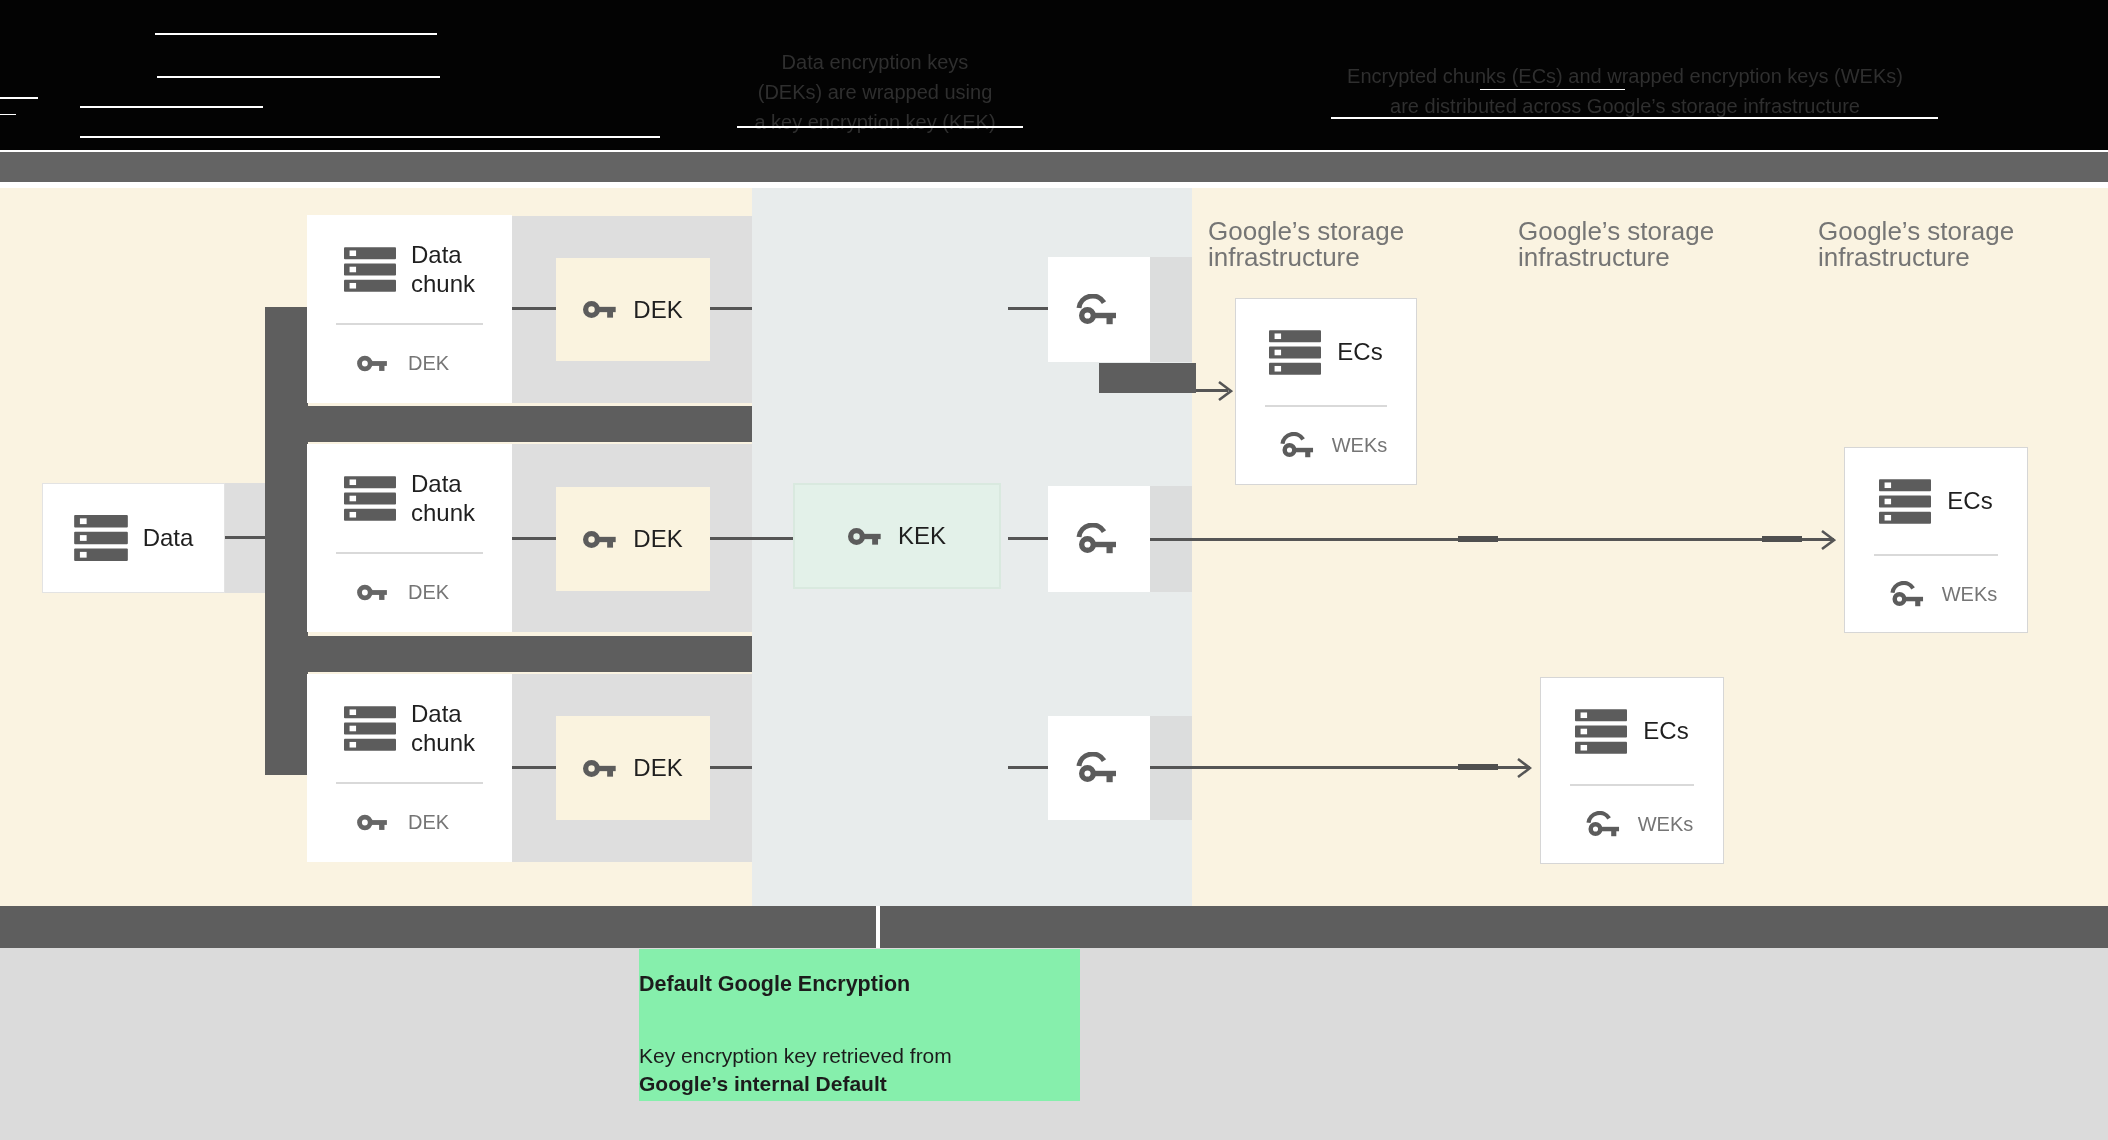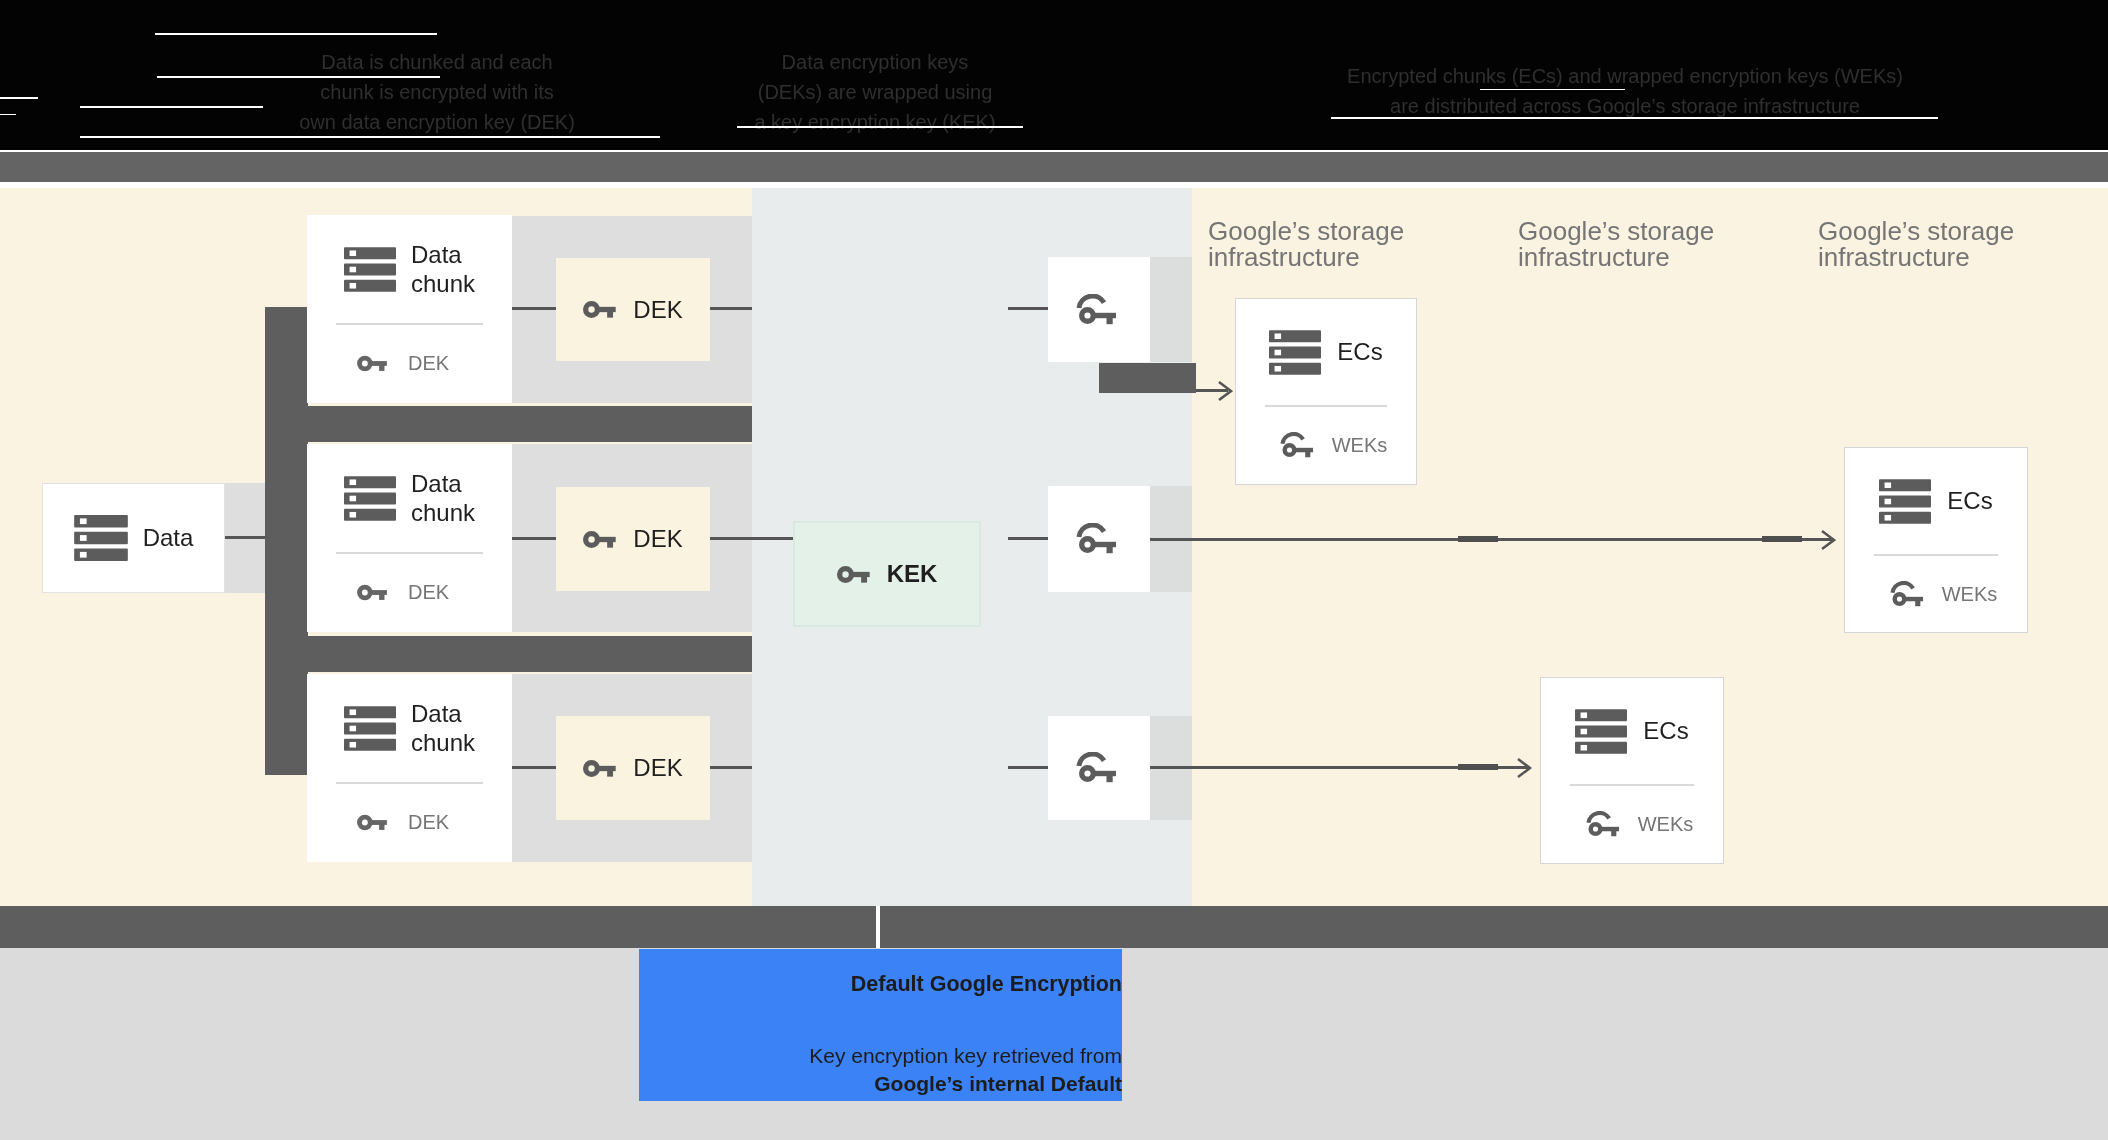--- a/index.html
+++ b/index.html
@@ -44,21 +44,21 @@
   .chunk-title{font-size:24px;line-height:29px;color:#1f1f1f;text-align:left;}
   .box-divider{border-top:2px solid #d9d9d9;margin:0 29px;}
   .chunk-bottom{height:76px;display:flex;align-items:center;gap:18px;padding-left:50px;}
 
   .ecs-top{height:106px;display:flex;align-items:center;justify-content:center;gap:16px;}
   .ecs-bottom{height:76px;display:flex;align-items:center;justify-content:center;gap:14px;padding-left:15px;}
 
   .storage-label{font-size:26px;line-height:26px;color:#757575;}
 
   
-  .caption-card{left:639px;top:949px;width:483px;height:152px;background:#3b82f6;text-align:right;}
+  .caption-card{left:639px;top:949px;width:441px;height:152px;background:#86efac;text-align:left;}
   .caption-title{margin-top:23px;font-size:21.5px;font-weight:bold;color:#1c1c1c;}
   .caption-body{margin-top:45px;font-size:21px;line-height:28px;color:#1c1c1c;}
   .bold{font-weight:bold;}
 
   .icon{flex:none;}
   svg{display:block;}
 </style>
 </head>
 <body>
 
@@ -89,25 +89,20 @@
     </symbol>
     <symbol id="sym-arrowhead" viewBox="0 0 16 22">
       <path d="M2,2 L14,11 L2,20" fill="none" stroke="currentColor" stroke-width="2.6"></path>
     </symbol>
   </defs>
 </svg>
 
 <div id="stage">
 
   <div class="abs hdr-black"></div>
-  <div class="abs hdr-col" style="left:292px;top:47px;width:290px;">
-    <div>Data is chunked and each</div>
-    <div>chunk is encrypted with its</div>
-    <div>own data encryption key (DEK)</div>
-  </div>
   <div class="abs hdr-col" style="left:1305px;top:61px;width:640px;">
     <div>Encrypted chunks (ECs) and wrapped encryption keys (WEKs)</div>
     <div>are distributed across Google’s storage infrastructure</div>
   </div>
   <div class="abs hdr-col" style="left:730px;top:47px;width:290px;">
     <div>Data encryption keys</div>
     <div>(DEKs) are wrapped using</div>
     <div>a key encryption key (KEK)</div>
   </div>
 
@@ -241,21 +236,21 @@
   </div>
   <div class="abs crm cc" style="left:556px;top:716px;width:154px;height:104px;gap:14px;">
     <span class="icon" style="color:#5c5c5c;">
         <svg width="36" height="21">
           <use href="#sym-key"></use>
         </svg>
       </span>
     <span class="box-label">DEK</span>
   </div>
 
-  <div class="abs mint cc" style="left:793px;top:521px;width:188px;height:106px;gap:14px;font-weight:bold;">
+  <div class="abs mint cc" style="left:793px;top:483px;width:208px;height:106px;gap:14px;">
     <span class="icon" style="color:#5c5c5c;">
         <svg width="36" height="21">
           <use href="#sym-key"></use>
         </svg>
       </span>
     <span class="box-label">KEK</span>
   </div>
 
   <div class="abs ltband" style="left:1150px;top:257px;width:42px;height:105px;background:#dcdddd;"></div>
   <div class="abs ltband" style="left:1150px;top:486px;width:42px;height:106px;background:#dcdddd;"></div>

